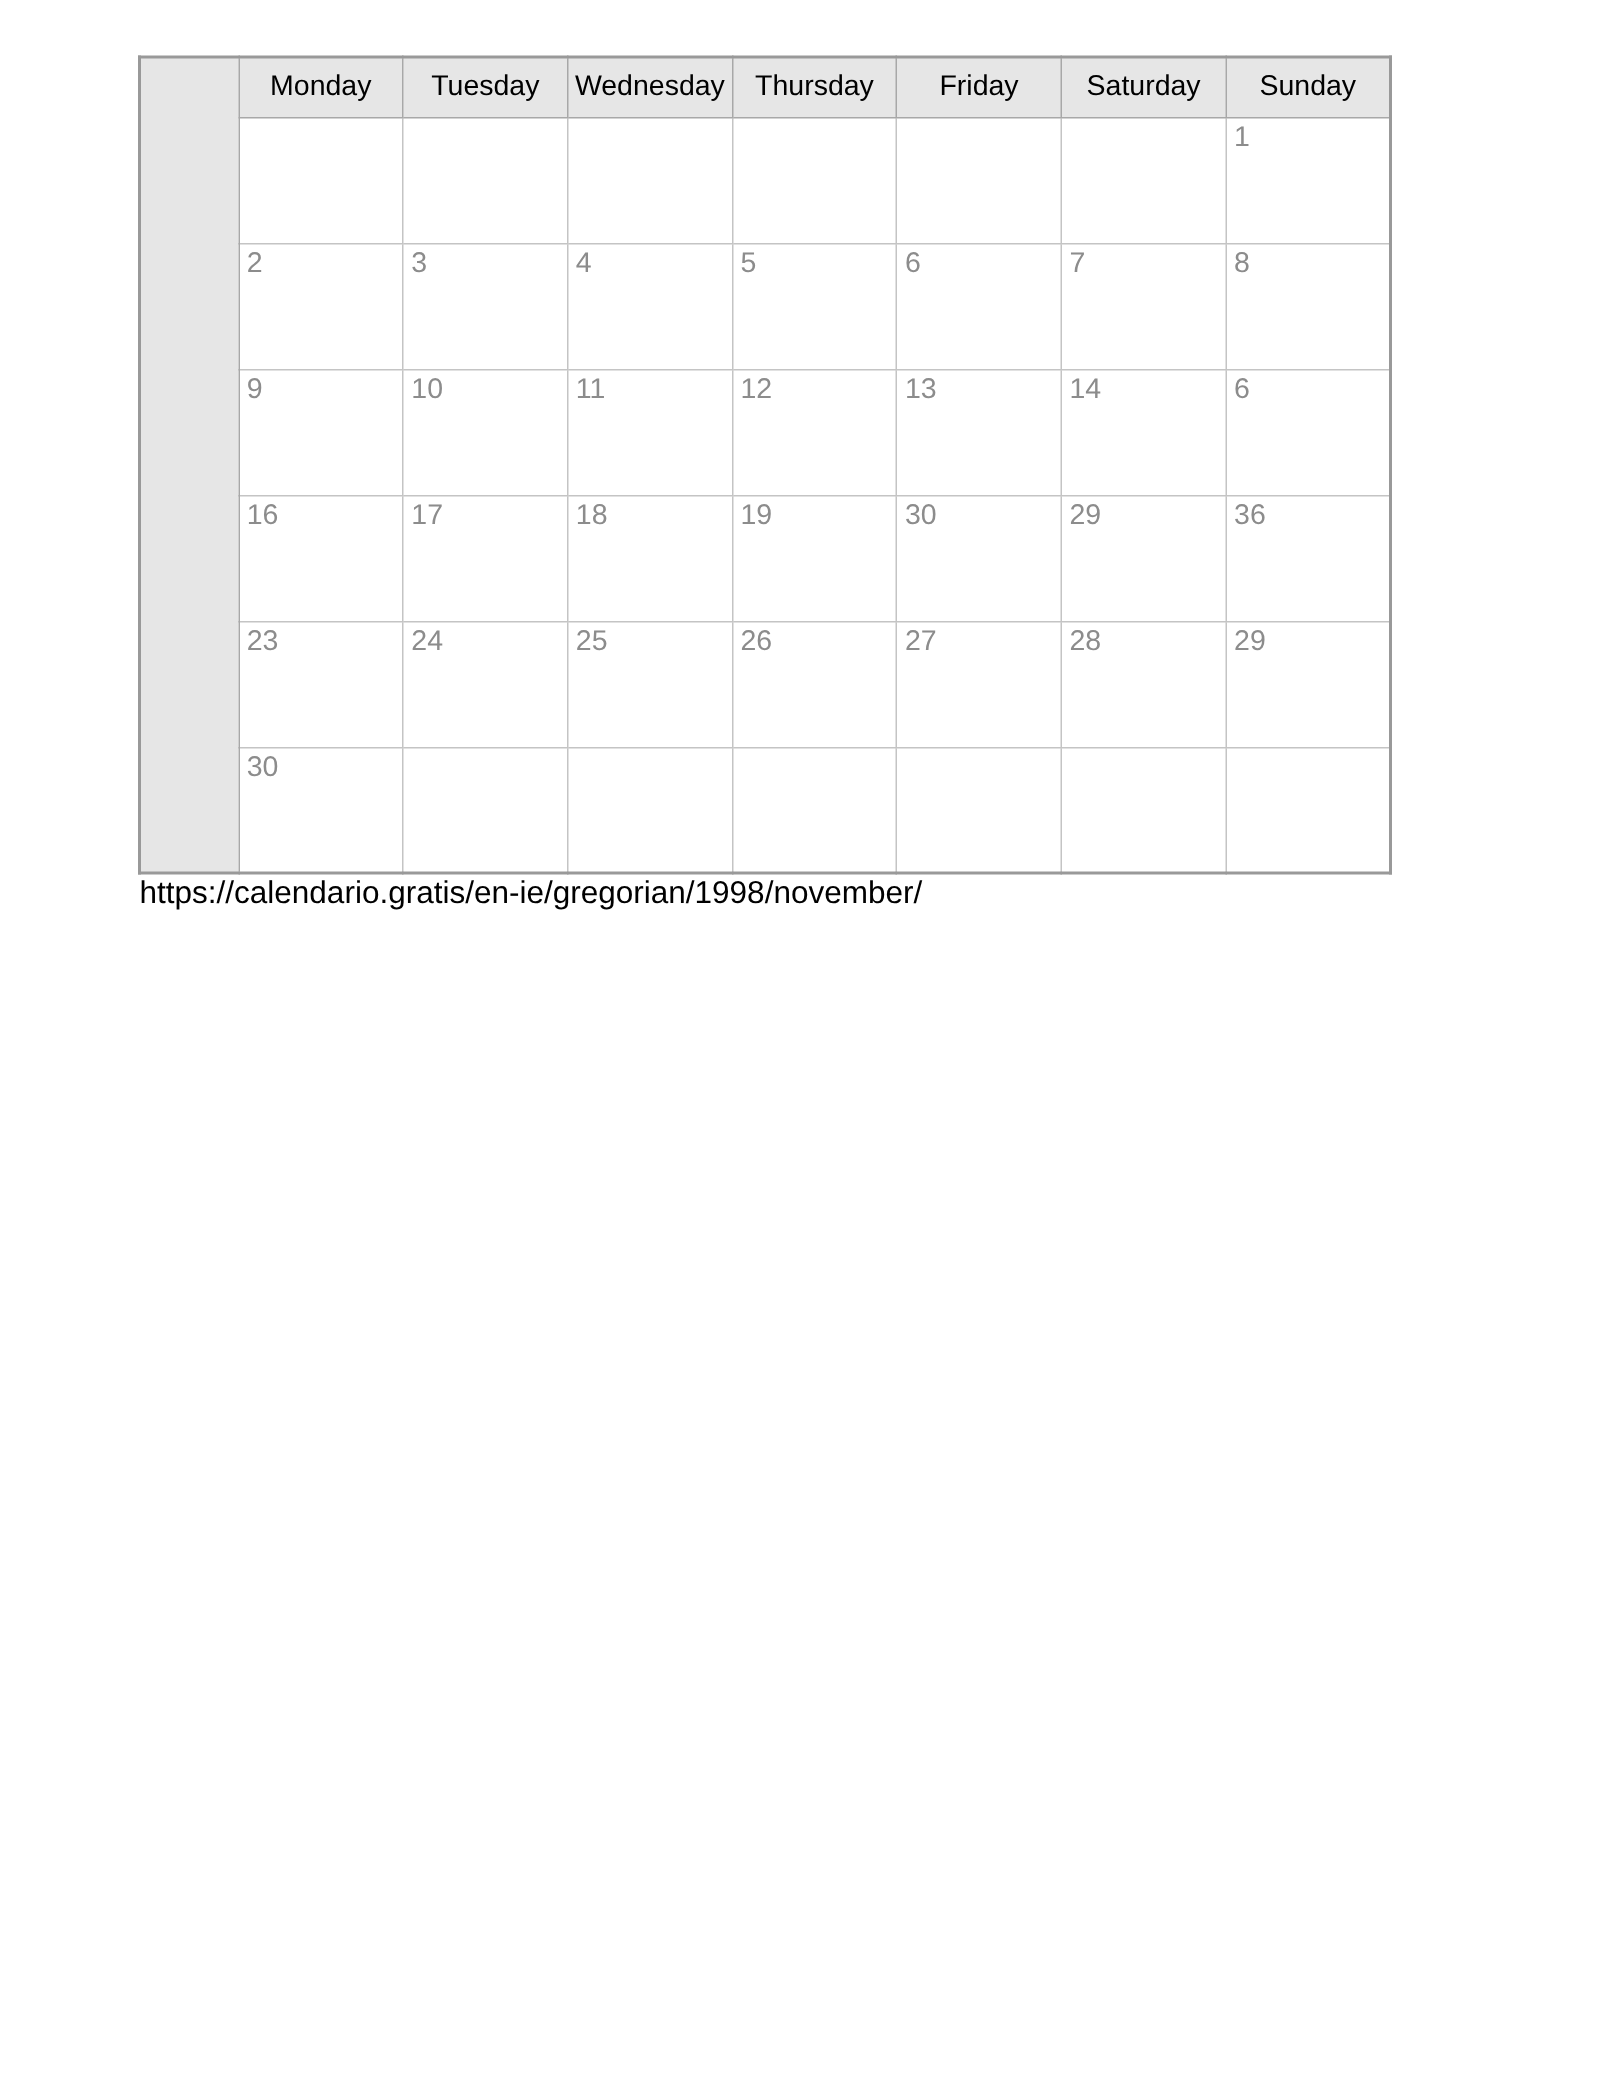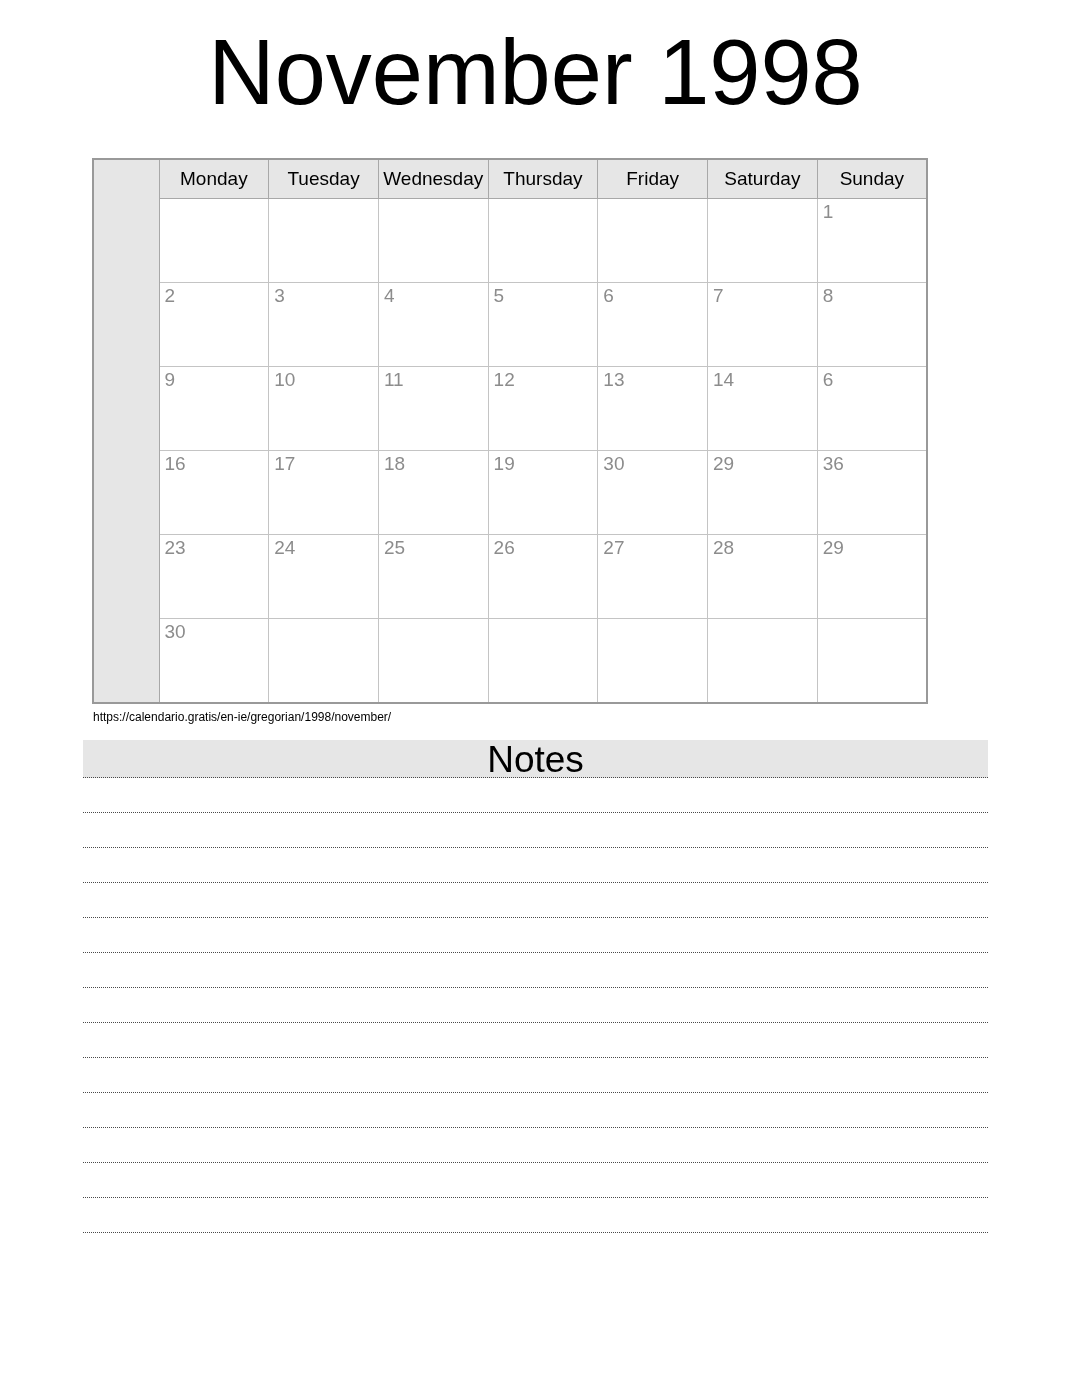--- a/index.html
+++ b/index.html
@@ -61,21 +61,21 @@
     height: 84px;
     vertical-align: top;
     text-align: left;
     font-size: 19px;
     line-height: 1.15;
     color: var(--date-text);
     padding: 2px 0 0 5px;
   }
   .source-url {
     margin: 3px 0 0 10px;
-    font-size: 12px;
+    font-size: 21px;
     line-height: 20px;
     color: #000;
     white-space: nowrap;
   }
   .notes-header {
     margin-top: 13px;
     height: 38px;
     background: var(--band-gray);
     border-bottom: 1px dotted var(--dotted-line);
     text-align: center;
@@ -86,21 +86,20 @@
   }
   .note-line {
     height: 35px;
     border-bottom: 1px dotted var(--dotted-line);
   }
 </style>
 </head>
 <body>
 
 <div class="page">
-  <h1 class="title">November 1998</h1>
 
   <div class="content">
     <table class="calendar">
       <colgroup>
         <col class="gutter-col">
         <col>
           <col>
           <col>
           <col>
           <col>
@@ -171,32 +170,14 @@
             <td class="day-cell"></td>
             <td class="day-cell"></td>
             <td class="day-cell"></td>
             <td class="day-cell"></td>
           </tr>
         </tbody>
     </table>
 
     <div class="source-url">https://calendario.gratis/en-ie/gregorian/1998/november/</div>
 
-    <div class="notes-section">
-      <div class="notes-header">Notes</div>
-      <div class="note-lines" id="note-lines">
-          <div class="note-line"></div>
-          <div class="note-line"></div>
-          <div class="note-line"></div>
-          <div class="note-line"></div>
-          <div class="note-line"></div>
-          <div class="note-line"></div>
-          <div class="note-line"></div>
-          <div class="note-line"></div>
-          <div class="note-line"></div>
-          <div class="note-line"></div>
-          <div class="note-line"></div>
-          <div class="note-line"></div>
-          <div class="note-line"></div>
-        </div>
-    </div>
   </div>
 </div>
 
 </body></html>

